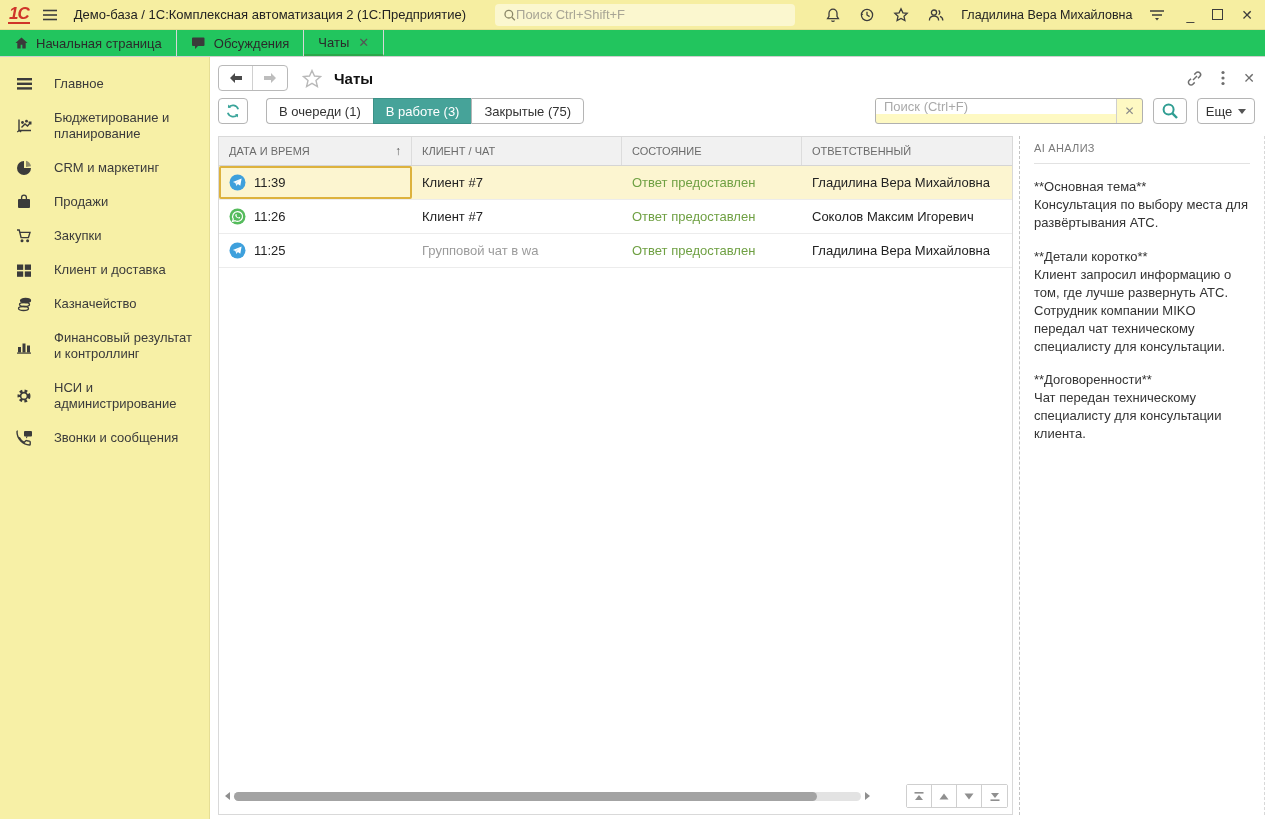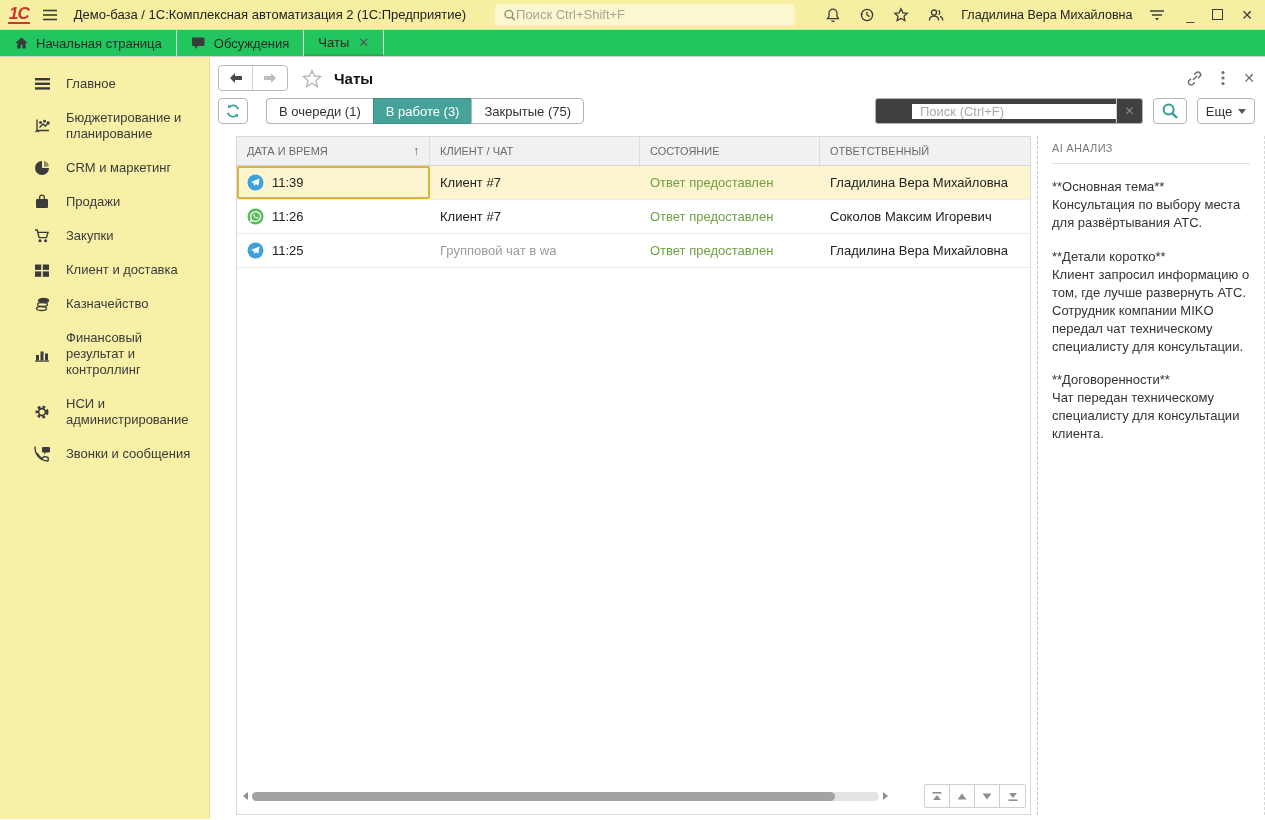--- a/index.html
+++ b/index.html
@@ -46,22 +46,22 @@
   .tab.active { border-bottom:2px solid #2ba84a; font-weight:normal; }
   .tab .closex { color:#555; font-size:13px; margin-left:2px; }
 
   
   .workspace { display:flex; height:762px; }
   .sidebar {
     width:210px; background:#f7f0a6; padding:10px 0 0 0; overflow:hidden;
     border-right:1px solid #e6de95;
   }
   .side-item {
-    display:flex; align-items:center; gap:14px; padding:9px 10px 9px 16px;
-    color:#3b3b3b; cursor:pointer; line-height:16px;margin-left:18px;
+    display:flex; align-items:center; gap:20px; padding:9px 10px 9px 16px;
+    color:#3b3b3b; cursor:pointer; line-height:16px;
   }
   .side-item .sicon { flex:0 0 18px; color:#3b3b3b; }
   .side-item span.lbl { max-width:160px; }
 
   
   .content { flex:1; display:flex; flex-direction:column; background:#fff; min-width:0; }
   .page-header { display:flex; align-items:center; padding:8px 10px 4px 8px; gap:8px; }
   .navgroup { display:flex; border:1px solid #b9b9b9; border-radius:4px; overflow:hidden; background:#fff; }
   .navgroup .nbtn { width:34px; height:24px; display:flex; align-items:center; justify-content:center; cursor:pointer; }
   .navgroup .nbtn:first-child { border-right:1px solid #d0d0d0; }
@@ -79,38 +79,38 @@
     padding:0 12px; cursor:pointer; color:#333; white-space:nowrap;
   }
   .refresh-btn { width:30px; padding:0; color:#3aa49a; }
   .seg { display:flex; margin-left:8px; }
   .seg .btn { border-radius:0; border-right-width:0; }
   .seg .btn:first-child { border-radius:4px 0 0 4px; }
   .seg .btn:last-child { border-radius:0 4px 4px 0; border-right-width:1px; }
   .seg .btn.active { background:#46a399; border-color:#3c9187; color:#fff; }
   .toolbar .spacer { flex:1; }
   .searchbox {
-    display:flex; align-items:center; border:1px solid #b0b0b0; border-radius:3px;
-    height:26px; width:268px; background:#404040; overflow:hidden;padding-left:36px;
+    display:flex; align-items:flex-start; border:1px solid #b0b0b0; border-radius:3px;
+    height:26px; width:268px; background:#fef9c3; overflow:hidden;
   }
   .searchbox input {
     flex:1; border:none; outline:none; padding:0 8px; font-size:13px;
     font-family:inherit; color:#444;
   }
   .searchbox input::placeholder { color:#a9a9a9; }
   .searchbox .clear {
     flex:0 0 26px; height:100%; display:flex; align-items:center; justify-content:center;
     border-left:1px solid #cfcfcf; color:#8a8a8a; cursor:pointer; font-size:12px;
   }
   .search-btn { width:34px; padding:0; color:#2f9d92; }
   .more-btn { gap:6px; width:58px; }
   .caret { width:0; height:0; border-left:4px solid transparent; border-right:4px solid transparent; border-top:5px solid #555; display:inline-block; }
 
   
-  .content-body { flex:1; display:flex; min-height:0; padding:6px 0 4px 8px;margin-left:18px; }
+  .content-body { flex:1; display:flex; min-height:0; padding:6px 0 4px 8px; }
   .table-area {
     width:795px; flex:0 0 795px; display:flex; flex-direction:column;
     border:1px solid #d9d9d9; background:#fff;
   }
   .thead { display:grid; grid-template-columns:193px 210px 180px 1fr; background:#f1f1f1; border-bottom:1px solid #d5d5d5; }
   .th {
     font-size:11px; color:#6b6b6b; text-transform:uppercase; padding:7px 10px;
     border-right:1px solid #dcdcdc; display:flex; align-items:center; gap:6px; cursor:pointer;
     white-space:nowrap; overflow:hidden;
   }

